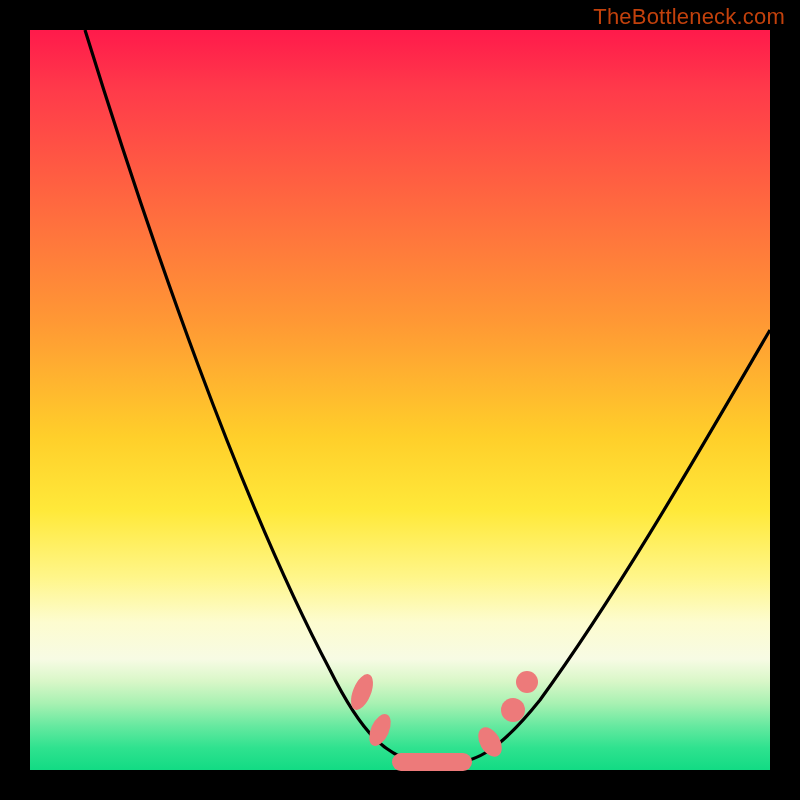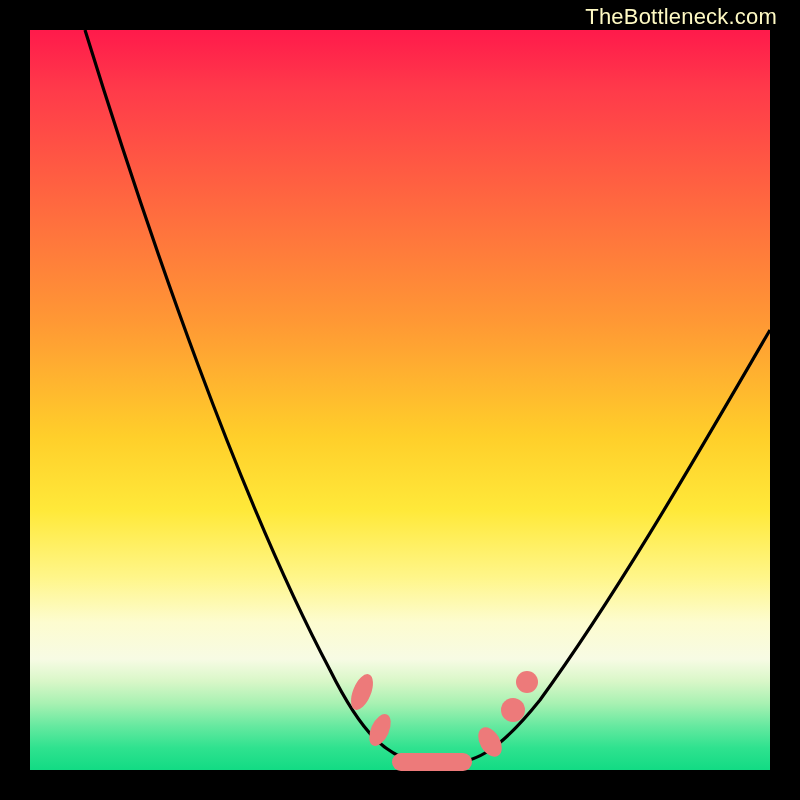--- a/index.html
+++ b/index.html
@@ -40,22 +40,22 @@
       #d9f7c8 88%,
       #a8f1b2 91%,
       #67e9a0 94%,
       #2fe28f 97%,
       #12db84 100%
     );
   }
   .watermark {
     position: absolute;
     top: 4px;
-    right: 23px;
-    color: #fef9c3;
+    right: 15px;
+    color: #c2410c;
     font-size: 22px;
     letter-spacing: 0.2px;
     user-select: none;
   }
   svg.curve {
     position: absolute;
     top: 0;
     left: 0;
     width: 740px;
     height: 740px;

